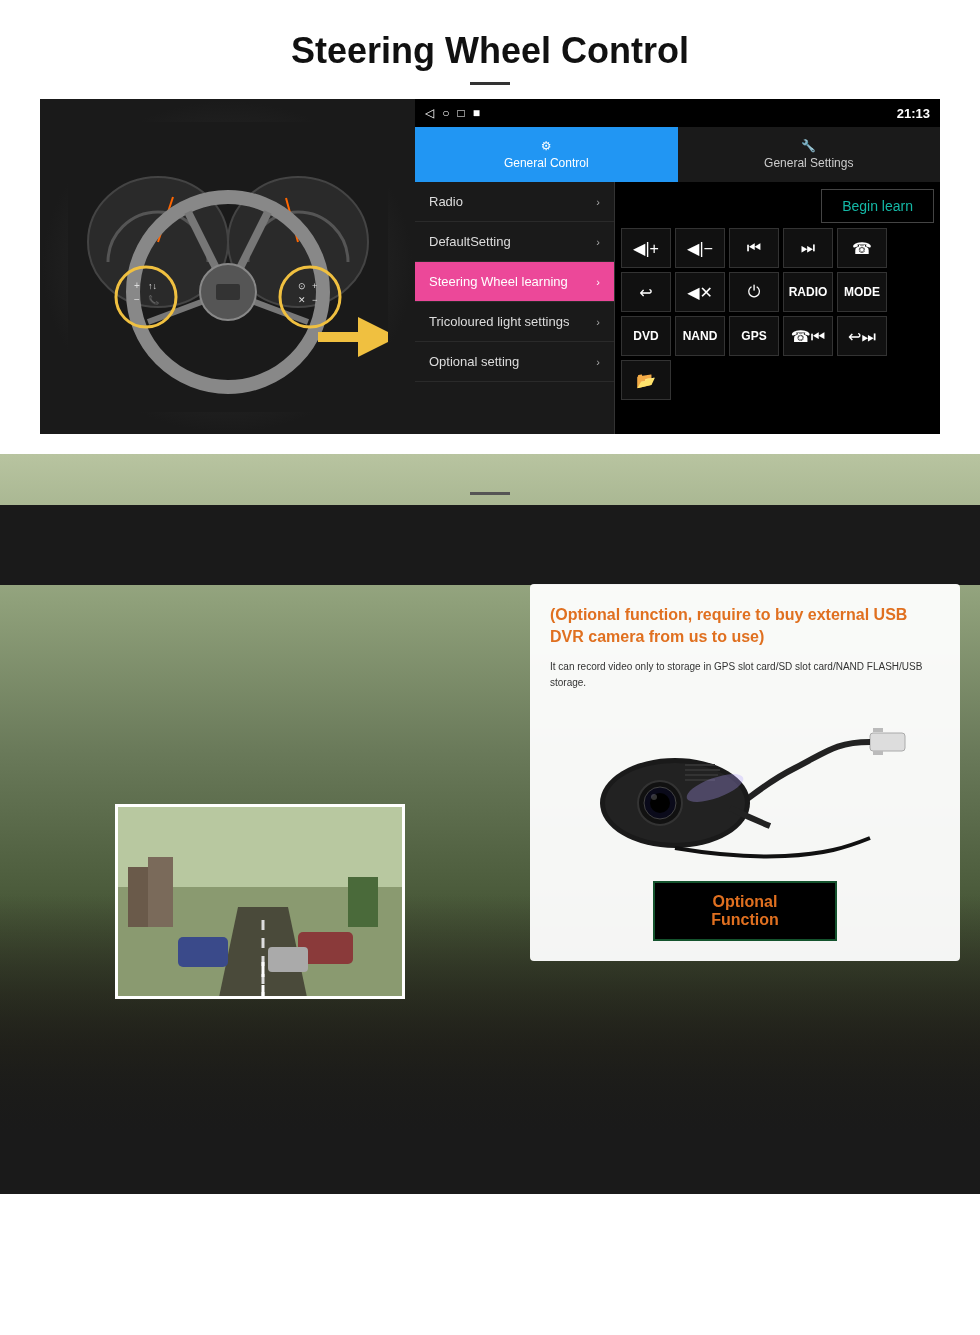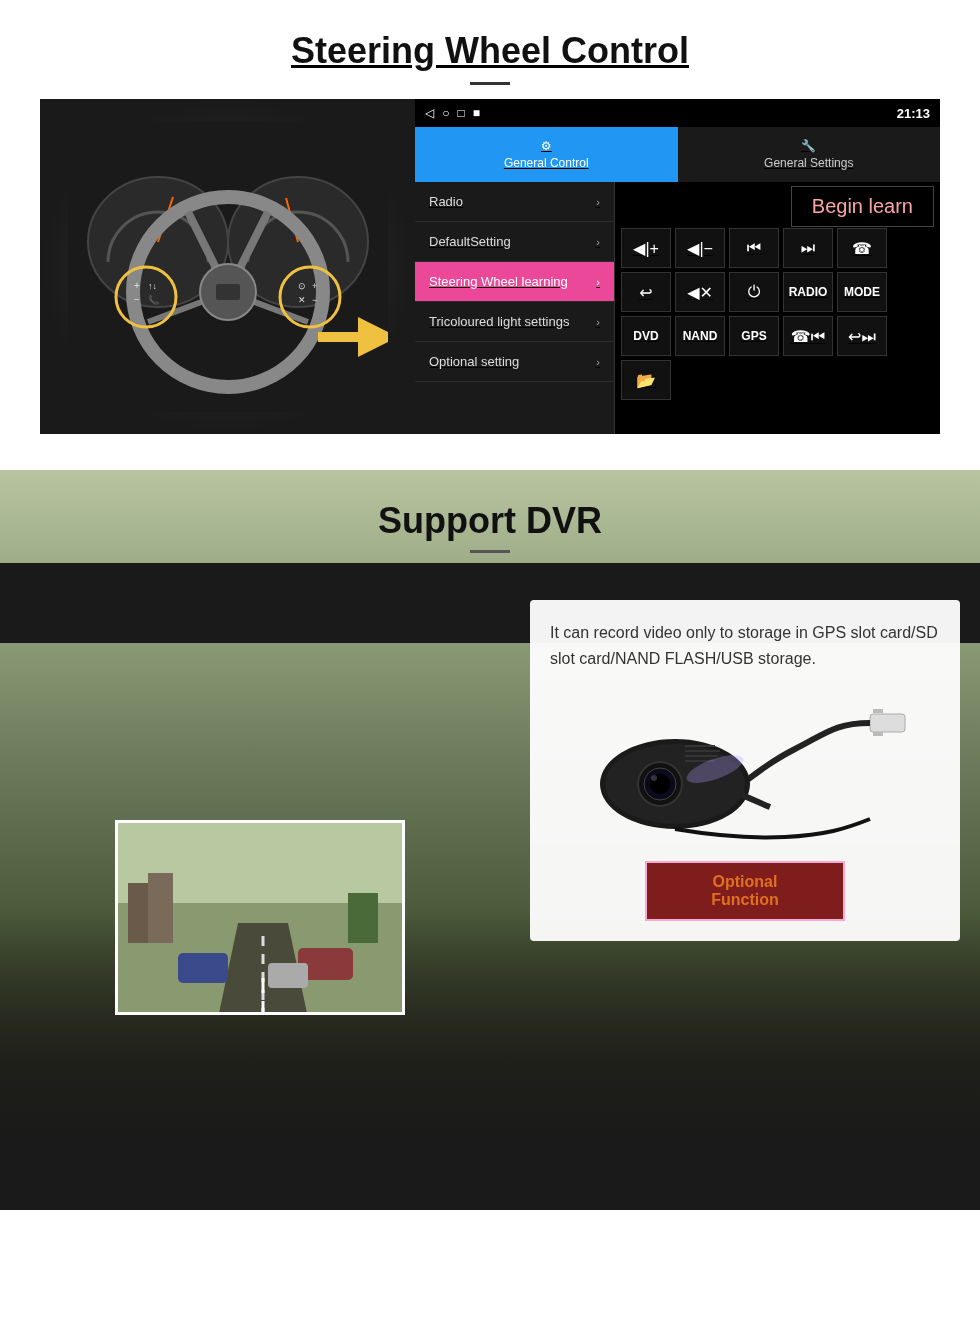--- a/index.html
+++ b/index.html
@@ -6,23 +6,22 @@
     body {
       width: 980px;
       min-height: 1335px;
       font-family: Arial, sans-serif;
       background: #fff;
       overflow-x: hidden;
     }
 
     
     .section-steering {
-      padding: 30px 40px 36px;
+      padding: 30px 40px 20px;
       text-align: center;
-      text-decoration: underline;
     }
     .section-steering h1 {
       font-size: 36px;
       font-weight: 900;
       color: #111;
       margin-bottom: 10px;
     }
     .section-steering .title-divider {
       width: 40px;
       height: 3px;
@@ -163,24 +162,24 @@
     }
     .begin-learn-area {
       display: flex;
       align-items: center;
       justify-content: center;
       height: 36px;
       background: transparent;
     }
     .begin-learn-btn {
       background: #000;
-      color: #fca5a5;
+      color: #14b8a6;
       border: 1px solid #444;
       padding: 8px 20px;
-      font-size: 20px;
+      font-size: 14px;
       cursor: pointer;
     }
     .ctrl-btn {
       background: #111;
       color: #fff;
       border: 1px solid #333;
       width: 50px;
       height: 40px;
       display: flex;
       align-items: center;
@@ -248,46 +247,46 @@
       z-index: 10;
     }
     .dvr-info-card .optional-title {
       color: #e07020;
       font-size: 16px;
       font-weight: bold;
       margin-bottom: 10px;
       line-height: 1.4;
     }
     .dvr-info-card .description {
-      font-size: 16px;
+      font-size: 10px;
       color: #333;
       line-height: 1.6;
       margin-bottom: 15px;
     }
     .dvr-camera-img {
       width: 100%;
       height: 160px;
       position: relative;
       display: flex;
       align-items: center;
       justify-content: center;
       overflow: hidden;
     }
     .optional-function-btn {
       display: block;
       margin: 15px auto 0;
-      background: #7f1d1d;
-      border: 2px solid #f9a8d4;
+      background: #000000;
+      border: 2px solid #14532d;
       color: #e07020;
       padding: 10px 30px;
       font-size: 16px;
       font-weight: bold;
       cursor: pointer;
       text-align: center;
-      width: 200px;
+      width: 184px;
     }
 
     
     .dvr-thumbnail {
       position: absolute;
       left: 115px;
       bottom: 195px;
       width: 290px;
       height: 195px;
       background: #888;
@@ -484,21 +483,20 @@
       </div>
     </div>
   </div>
 </section>
 
 <section class="section-dvr">
   <div class="dvr-bg"></div>
   <div class="dvr-road-overlay"></div>
 
   <div class="dvr-title-area">
-    <h2>Support DVR</h2>
     <div class="title-divider"></div>
   </div>
 
   <div class="dvr-thumbnail">
     <div class="dvr-thumb-inner">
       
       <svg width="290" height="195" viewBox="0 0 290 195">
         <rect width="290" height="195" fill="#8a9a70"></rect>
 
         <rect width="290" height="80" fill="#b8c8a0"></rect>
@@ -516,20 +514,21 @@
         <rect x="180" y="125" width="55" height="32" rx="5" fill="#8a3a3a"></rect>
         <rect x="150" y="140" width="40" height="25" rx="4" fill="#aaaaaa"></rect>
 
         <line x1="145" y1="155" x2="145" y2="170" stroke="white" stroke-width="3"></line>
         <line x1="145" y1="178" x2="145" y2="193" stroke="white" stroke-width="3"></line>
       </svg>
     </div>
   </div>
 
   <div class="dvr-info-card">
+    <div class="optional-title">(Optional function, require to buy external USB DVR camera from us to use)</div>
     <div class="description">It can record video only to storage in GPS slot card/SD slot card/NAND FLASH/USB storage.</div>
 
     <div class="dvr-camera-img">
       <svg width="340" height="155" viewBox="0 0 340 155">
 
         <rect x="295" y="25" width="35" height="18" rx="3" fill="#ddd" stroke="#aaa" stroke-width="1"></rect>
         <rect x="298" y="20" width="10" height="4" fill="#bbb"></rect>
         <rect x="298" y="43" width="10" height="4" fill="#bbb"></rect>
 
         <path d="M 295,34 C 260,34 250,45 220,60 C 190,75 175,90 160,100" fill="none" stroke="#222" stroke-width="6"></path>

